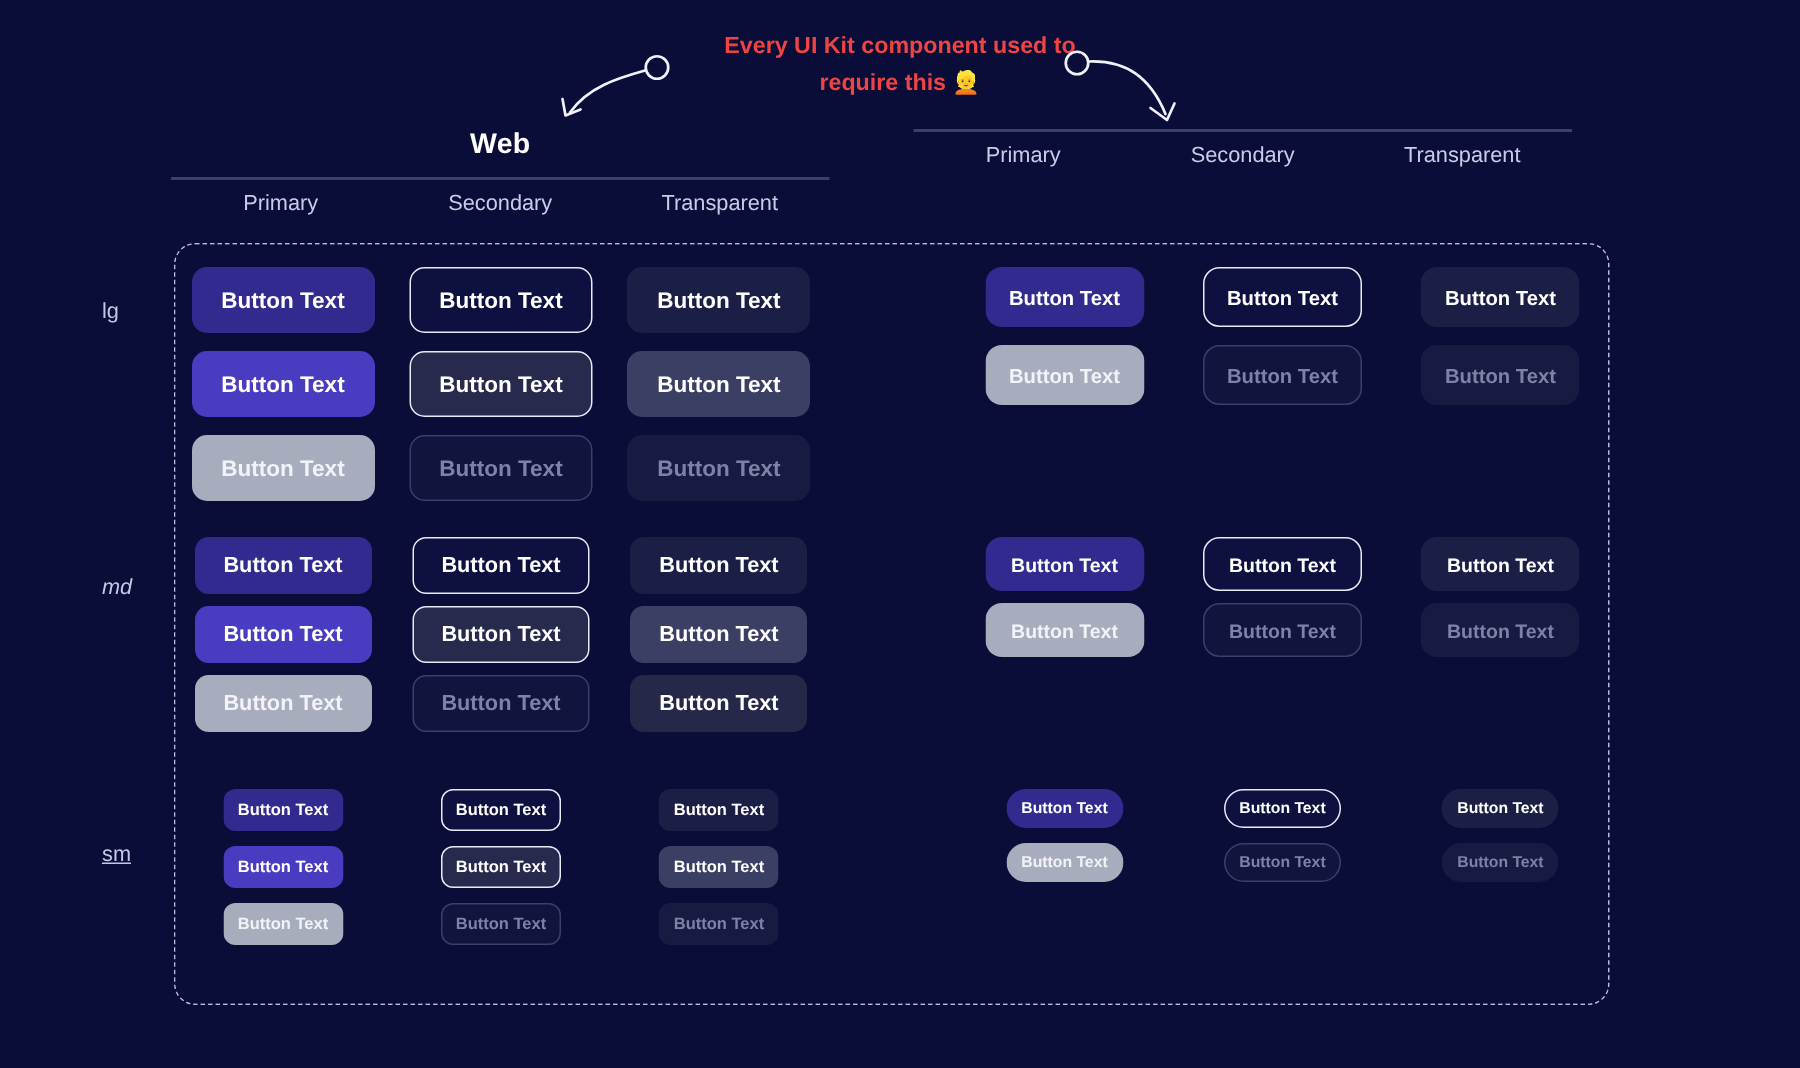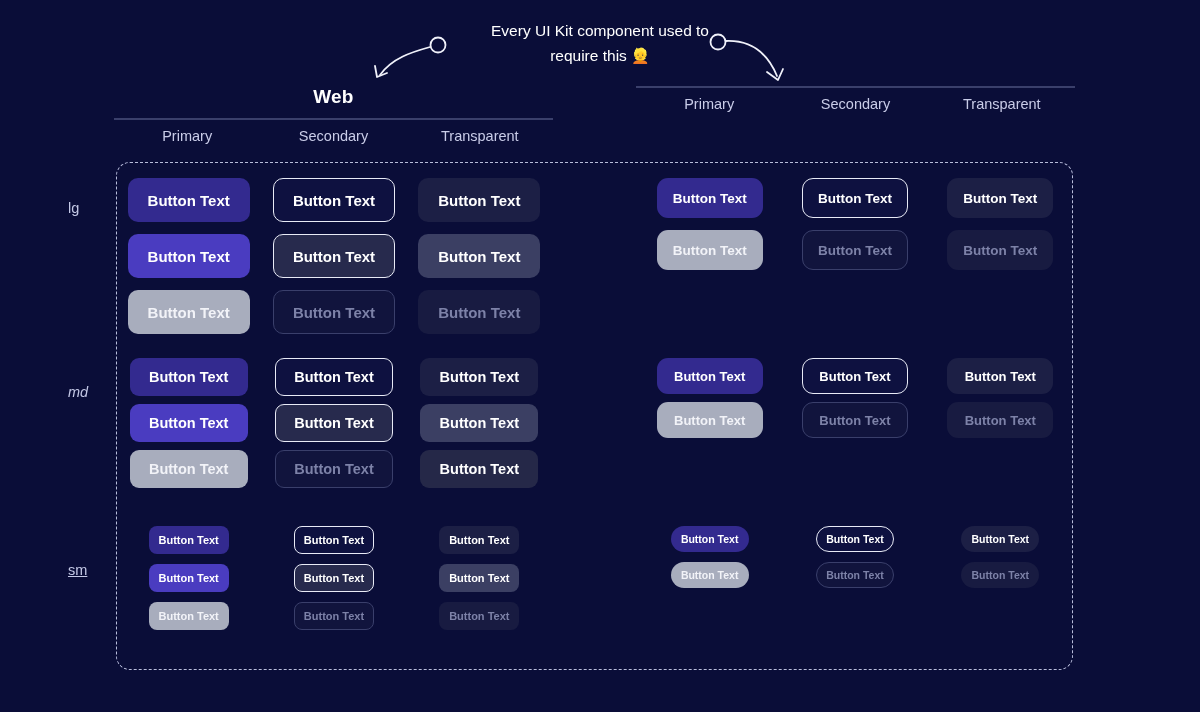--- a/index.html
+++ b/index.html
@@ -16,25 +16,25 @@
   
   .callout {
     position: absolute;
     left: 0; right: 0;
     top: 18px;
     text-align: center;
     pointer-events: none;
   }
   .callout-text {
     display: inline-block;
-    color: #ffffff;
+    color: #ef4444;
     font-size: 15.5px;
     line-height: 25px;
     max-width: 260px;
-    font-weight: 400;
+    font-weight: 700;
   }
   .callout-emoji { font-size: 15px; }
 
   .arrow-left {
     position: absolute;
     left: 370px;
     top: 28px;
     width: 90px;
     height: 55px;
   }
@@ -46,21 +46,21 @@
     height: 55px;
   }
 
   
   .platforms {
     position: absolute;
     left: 114px;
     top: 86px;
     width: 963px;
     display: flex;
-    gap: 83px;
+    gap: 56px;
   }
   .platform-group { width: 439px; }
   .platform-title {
     color: #ffffff;
     font-size: 19px;
     font-weight: 700;
     text-align: center;
     letter-spacing: 0.2px;
     padding-bottom: 10px;
   }

